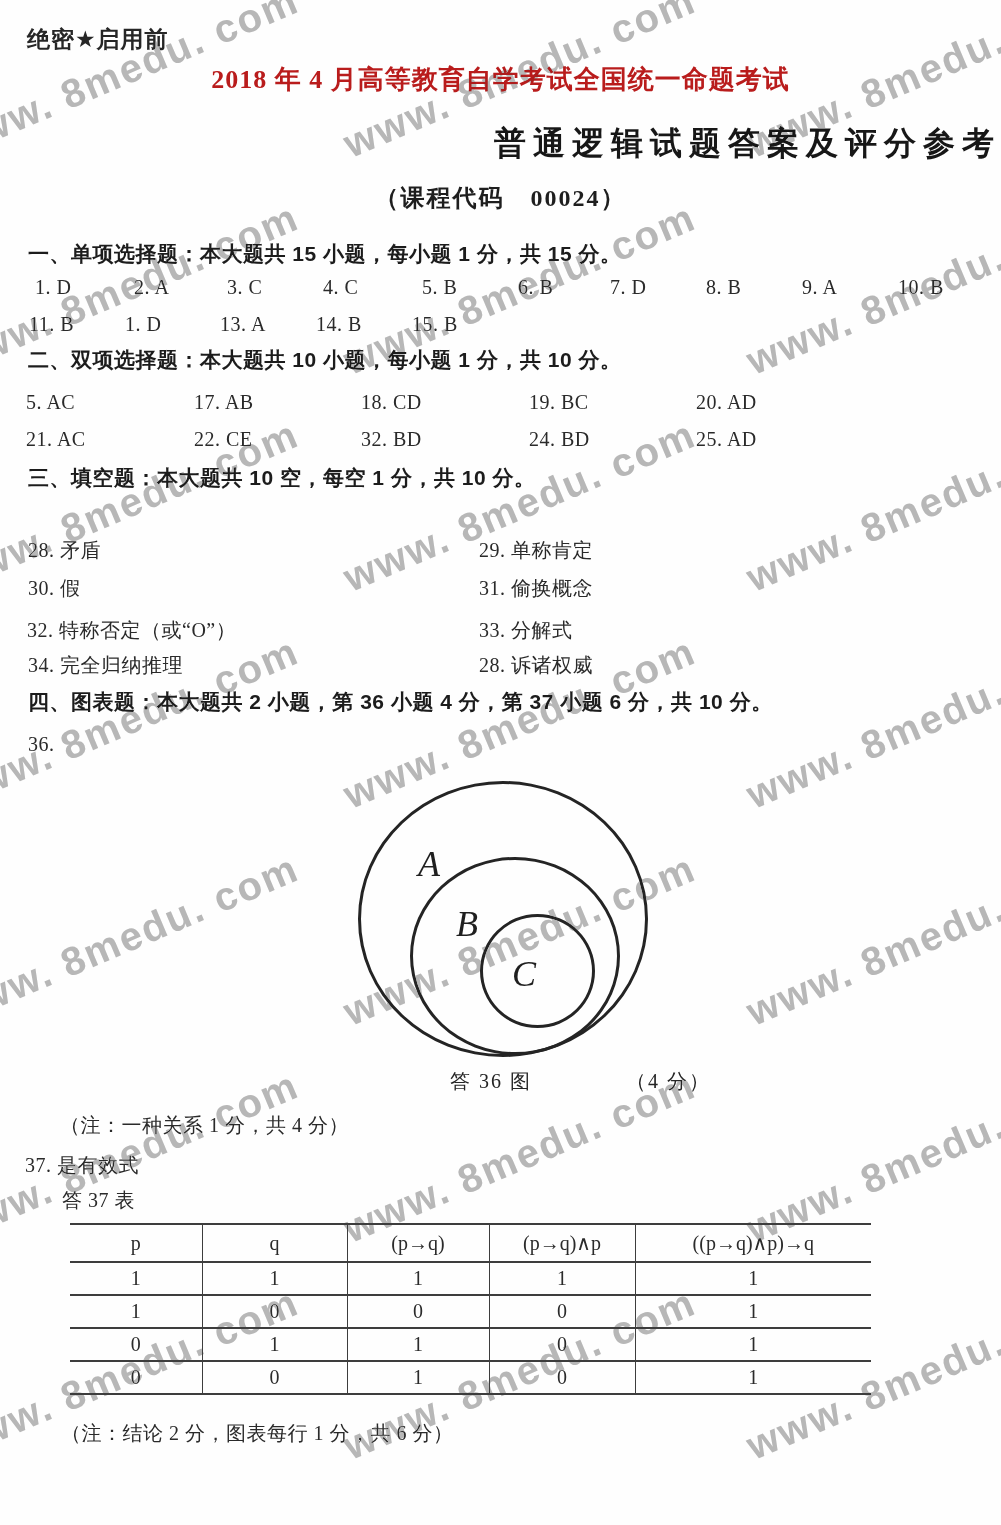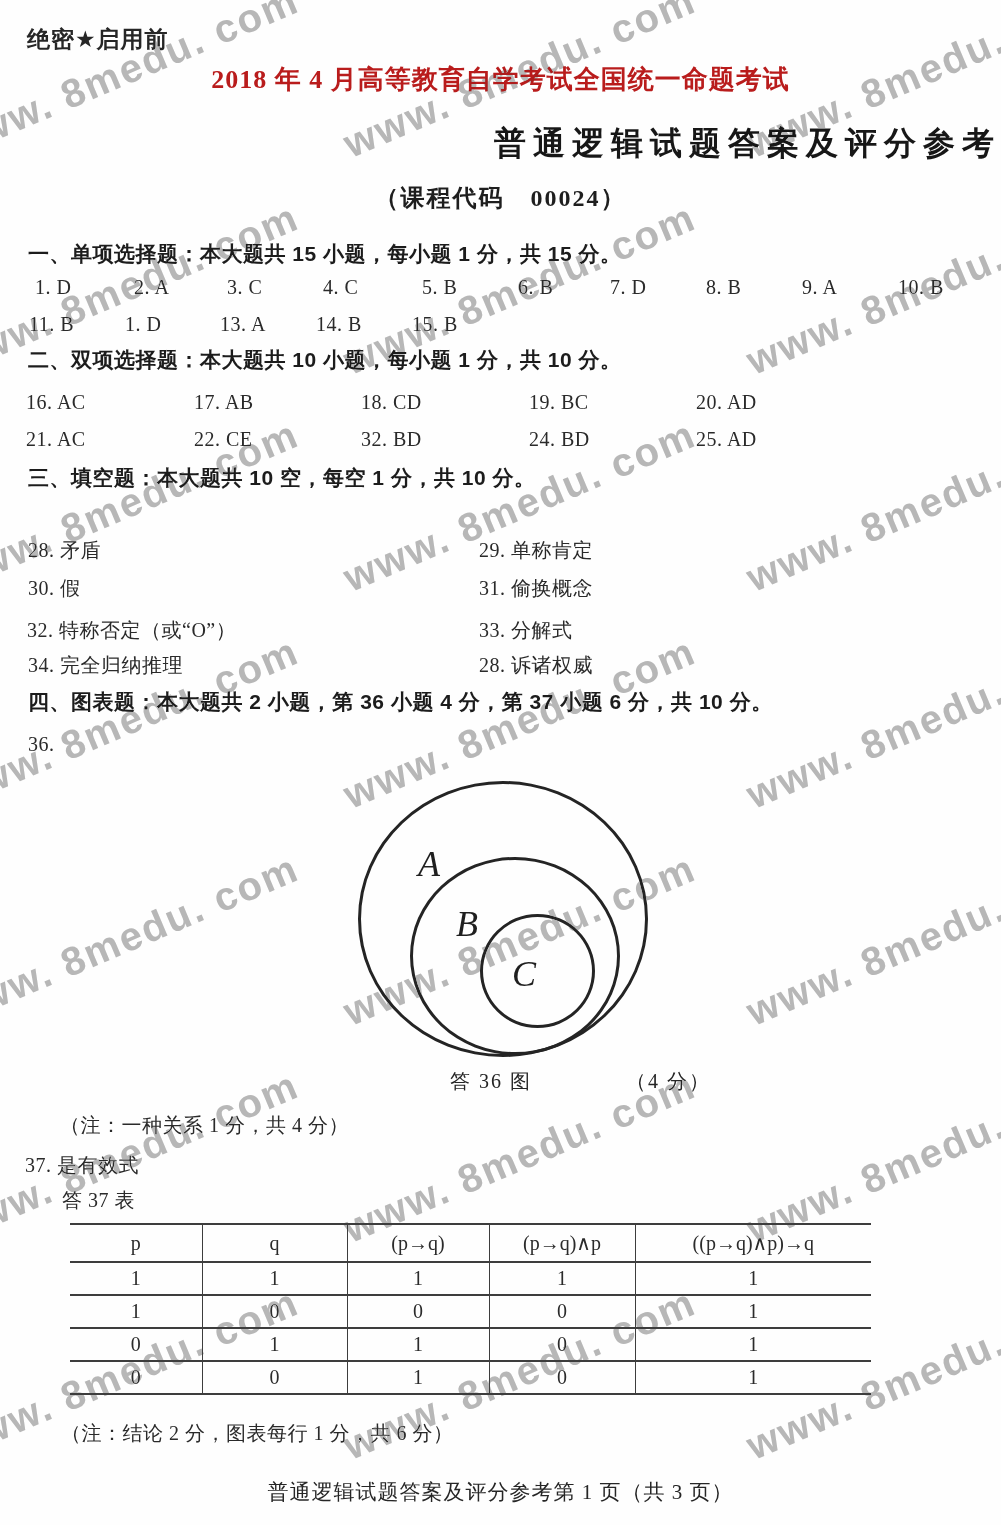--- a/index.html
+++ b/index.html
@@ -123,21 +123,21 @@
   <div class="row" style="top:313px">
     <span class="ans" style="left:29px">11. B</span>
     <span class="ans" style="left:125px">1. D</span>
     <span class="ans" style="left:220px">13. A</span>
     <span class="ans" style="left:316px">14. B</span>
     <span class="ans" style="left:412px">15. B</span>
   </div>
 
   <div class="s-heading" style="top:346px">二、双项选择题：本大题共 10 小题，每小题 1 分，共 10 分。</div>
   <div class="row" style="top:391px">
-    <span class="ans" style="left:26px">16. AC</span>
+    <span class="ans" style="left:26px">5. AC</span>
     <span class="ans" style="left:194px">17. AB</span>
     <span class="ans" style="left:361px">18. CD</span>
     <span class="ans" style="left:529px">19. BC</span>
     <span class="ans" style="left:696px">20. AD</span>
   </div>
   <div class="row" style="top:428px">
     <span class="ans" style="left:26px">21. AC</span>
     <span class="ans" style="left:194px">22. CE</span>
     <span class="ans" style="left:361px">32. BD</span>
     <span class="ans" style="left:529px">24. BD</span>
@@ -222,14 +222,13 @@
       <td>0</td>
       <td>1</td>
       <td>0</td>
       <td>1</td>
     </tr>
   </tbody>
     </table>
 
   <span class="note" style="left:61px;top:1420px">（注：结论 2 分，图表每行 1 分，共 6 分）</span>
 
-  <div class="page-footer">普通逻辑试题答案及评分参考第 1 页（共 3 页）</div>
 </div>
 
 </body></html>

